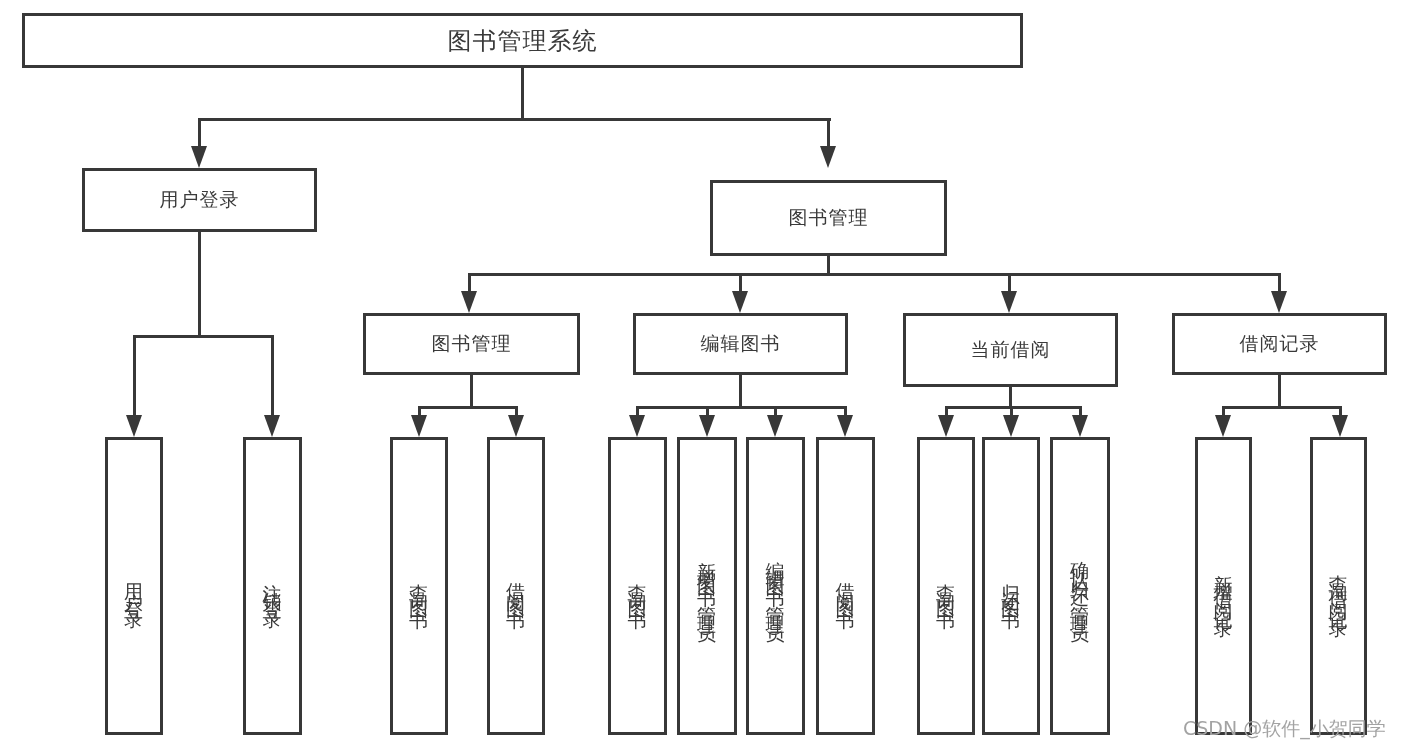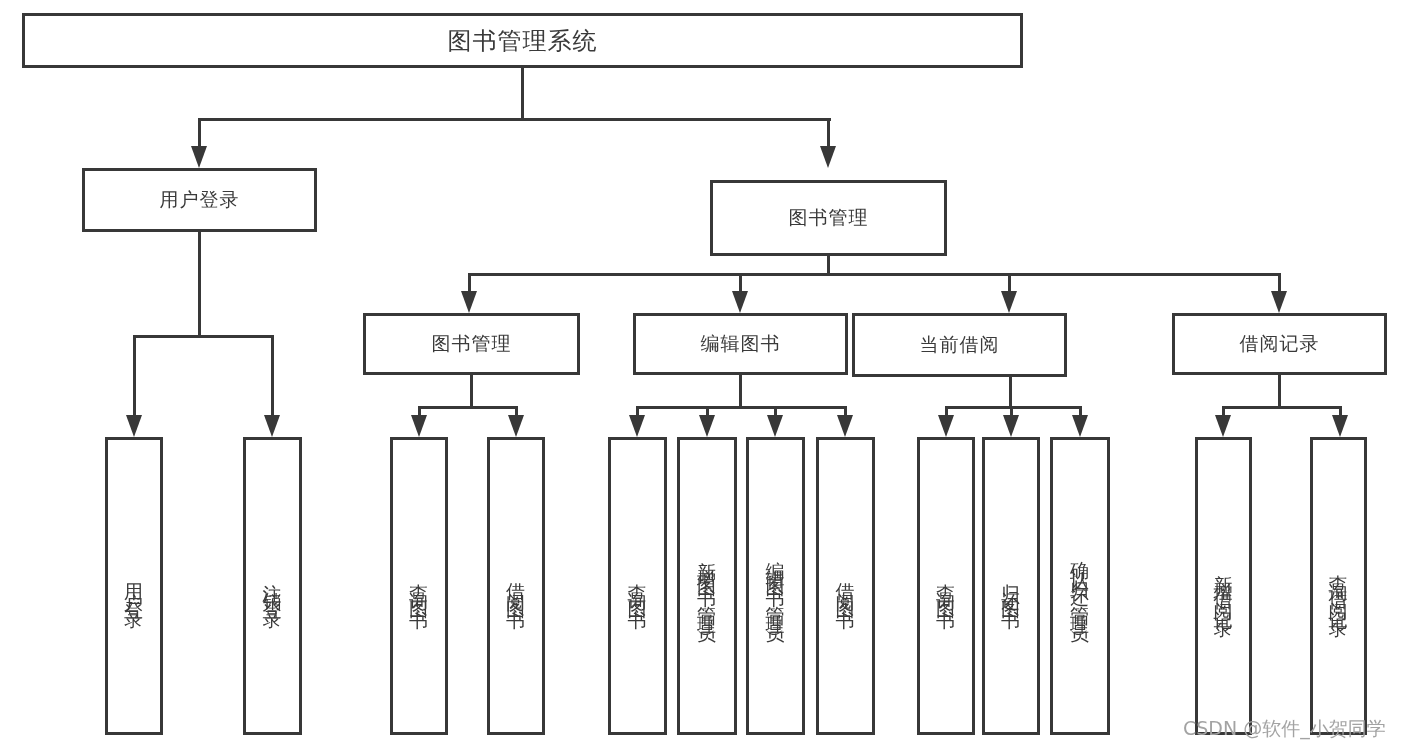--- a/index.html
+++ b/index.html
@@ -38,21 +38,21 @@
 </head>
 <body>
 
 <div class="box root" style="left:22px;top:13px;width:1001px;height:55px">图书管理系统</div>
 
 <div class="box" style="left:82px;top:168px;width:235px;height:64px">用户登录</div>
 <div class="box" style="left:710px;top:180px;width:237px;height:76px">图书管理</div>
 
 <div class="box" style="left:363px;top:313px;width:217px;height:62px">图书管理</div>
 <div class="box" style="left:633px;top:313px;width:215px;height:62px">编辑图书</div>
-<div class="box" style="left:852px;top:313px;width:215px;height:64px">当前借阅</div>
+<div class="box" style="left:903px;top:313px;width:215px;height:74px">当前借阅</div>
 <div class="box" style="left:1172px;top:313px;width:215px;height:62px">借阅记录</div>
 
 <div class="box leaf" style="left:105px;top:437px;width:58px;height:298px">用户登录</div>
 <div class="box leaf" style="left:243px;top:437px;width:59px;height:298px">注销登录</div>
 
 <div class="box leaf" style="left:390px;top:437px;width:58px;height:298px">查询图书</div>
 <div class="box leaf" style="left:487px;top:437px;width:58px;height:298px">借阅图书</div>
 
 <div class="box leaf" style="left:608px;top:437px;width:59px;height:298px">查询图书</div>
 <div class="box leaf" style="left:677px;top:437px;width:60px;height:298px">新增图书（管理员）</div>

